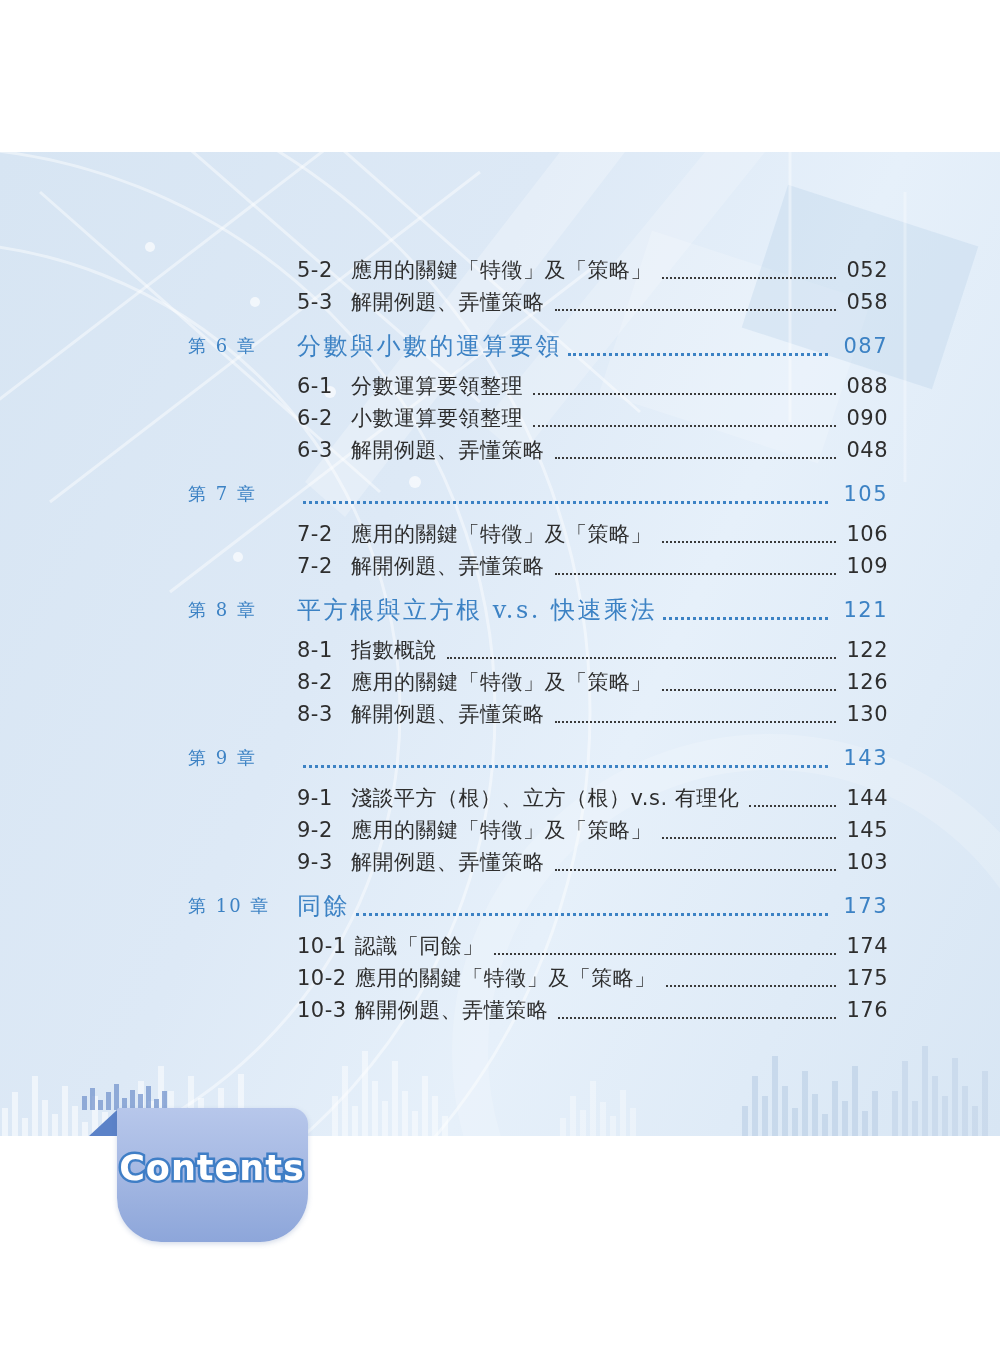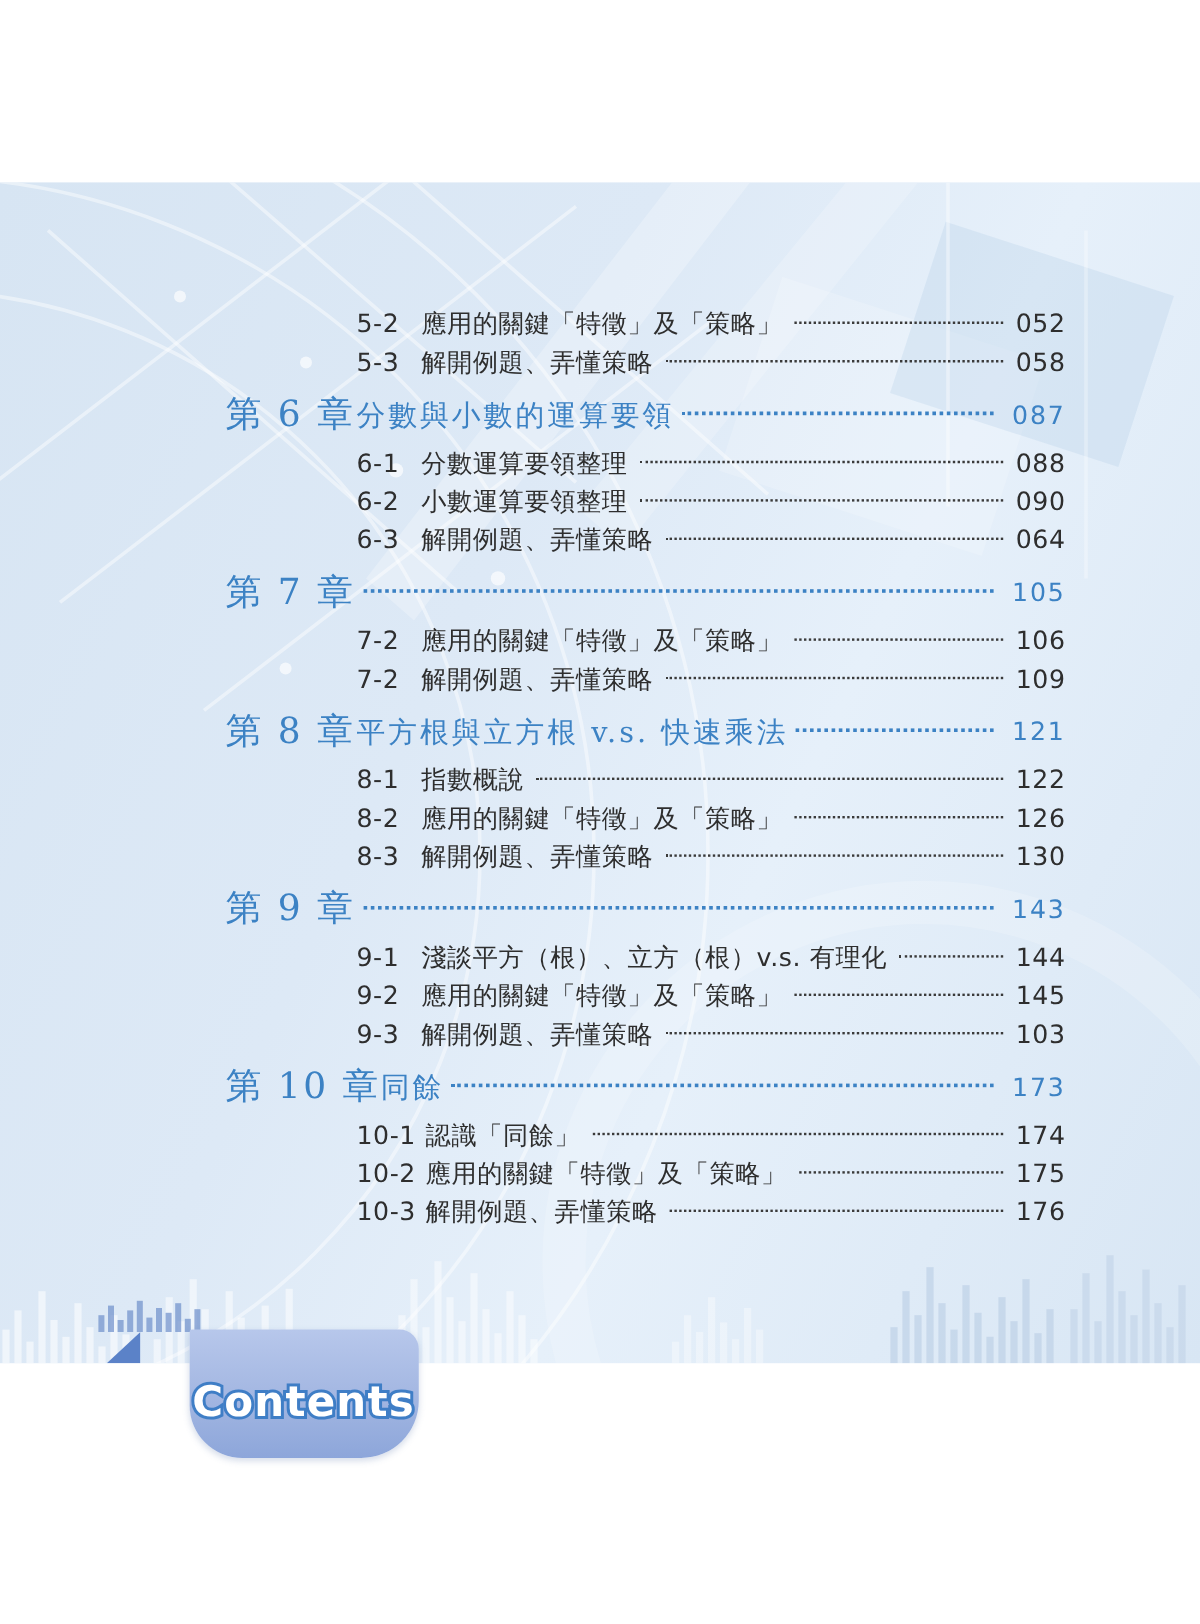--- a/index.html
+++ b/index.html
@@ -18,46 +18,45 @@
     background:#ffffff;overflow:hidden;
     font-family:"DejaVu Sans","Liberation Sans",sans-serif;
   }
   .panel{
     position:absolute;left:0;top:152px;width:1000px;height:984px;
     background:linear-gradient(115deg,#d7e5f3 0%,#dde9f6 38%,#e6f0fa 62%,#d8e6f4 100%);
   }
   .deco{position:absolute;left:0;top:0;width:1000px;height:984px;pointer-events:none;}
   
   .toc{position:absolute;left:188px;top:107px;width:700px;}
-  .row{display:flex;align-items:center;}
+  .row{display:flex;align-items:flex-end;}
   .item-row{
     font-size:21px;line-height:22px;margin-bottom:10px;
     color:var(--item-text);letter-spacing:.5px;
   }
   .item-num{min-width:46px;margin-right:8px;white-space:nowrap;}
   .item-title{white-space:nowrap;}
   .leader{flex:1 1 auto;margin:0 8px 2px 10px;border-bottom:2px dotted #3a3a3a;min-width:20px;}
   .item-page{min-width:44px;text-align:right;font-size:21px;letter-spacing:.5px;}
   .items{margin-left:109px;}
   .ch-row{
     font-family:"DejaVu Serif","Liberation Serif",serif;
     font-size:24px;line-height:26px;color:var(--accent);
     margin-top:20px;margin-bottom:16px;
   }
-  .ch-label{min-width:109px;font-size:30px;letter-spacing:2px;white-space:nowrap;}
+  .ch-label{min-width:109px;font-size:18px;letter-spacing:2px;white-space:nowrap;}
   .ch-title{letter-spacing:2.5px;white-space:nowrap;}
   .ch-leader{border-bottom:3px dotted var(--accent);margin:0 8px 3px 6px;}
   .ch-page{min-width:52px;text-align:right;font-size:21px;letter-spacing:1.5px;font-family:"DejaVu Sans","Liberation Sans",sans-serif;}
   
   .tab{
-    position:absolute;left:117px;top:1108px;width:191px;height:107px;
+    position:absolute;left:117px;top:1108px;width:191px;height:134px;
     background:linear-gradient(180deg,var(--tab-top) 0%,#a6b9e3 45%,var(--tab-bottom) 100%);
     border-radius:2px 16px 48px 44px;
     box-shadow:0 2px 5px rgba(90,120,170,.25);
-    margin-left:41px;
   }
   .tab-fold{position:absolute;left:89px;top:1110px;width:28px;height:26px;}
   .tab-label-svg{position:absolute;left:0;top:0;width:191px;height:107px;}
   .tab-label-svg text{
     font-family:"DejaVu Sans","Liberation Sans",sans-serif;
     font-size:35px;font-weight:bold;letter-spacing:1px;
     fill:var(--tab-fill);stroke:var(--tab-outline);stroke-width:5px;
     paint-order:stroke fill;
   }
 </style>
@@ -220,21 +219,21 @@
               <div class="row item-row">
     <span class="item-num">6-2</span>
     <span class="item-title">小數運算要領整理</span>
     <span class="leader"></span>
     <span class="item-page">090</span>
   </div>
               <div class="row item-row">
     <span class="item-num">6-3</span>
     <span class="item-title">解開例題、弄懂策略</span>
     <span class="leader"></span>
-    <span class="item-page">064</span>
+    <span class="item-page">048</span>
   </div>
             </div>
   </div>
           <div class="chapter">
     <div class="row ch-row">
       <span class="ch-label">第 7 章</span>
       <span class="leader ch-leader"></span>
       <span class="ch-page">105</span>
     </div>
     <div class="items">

